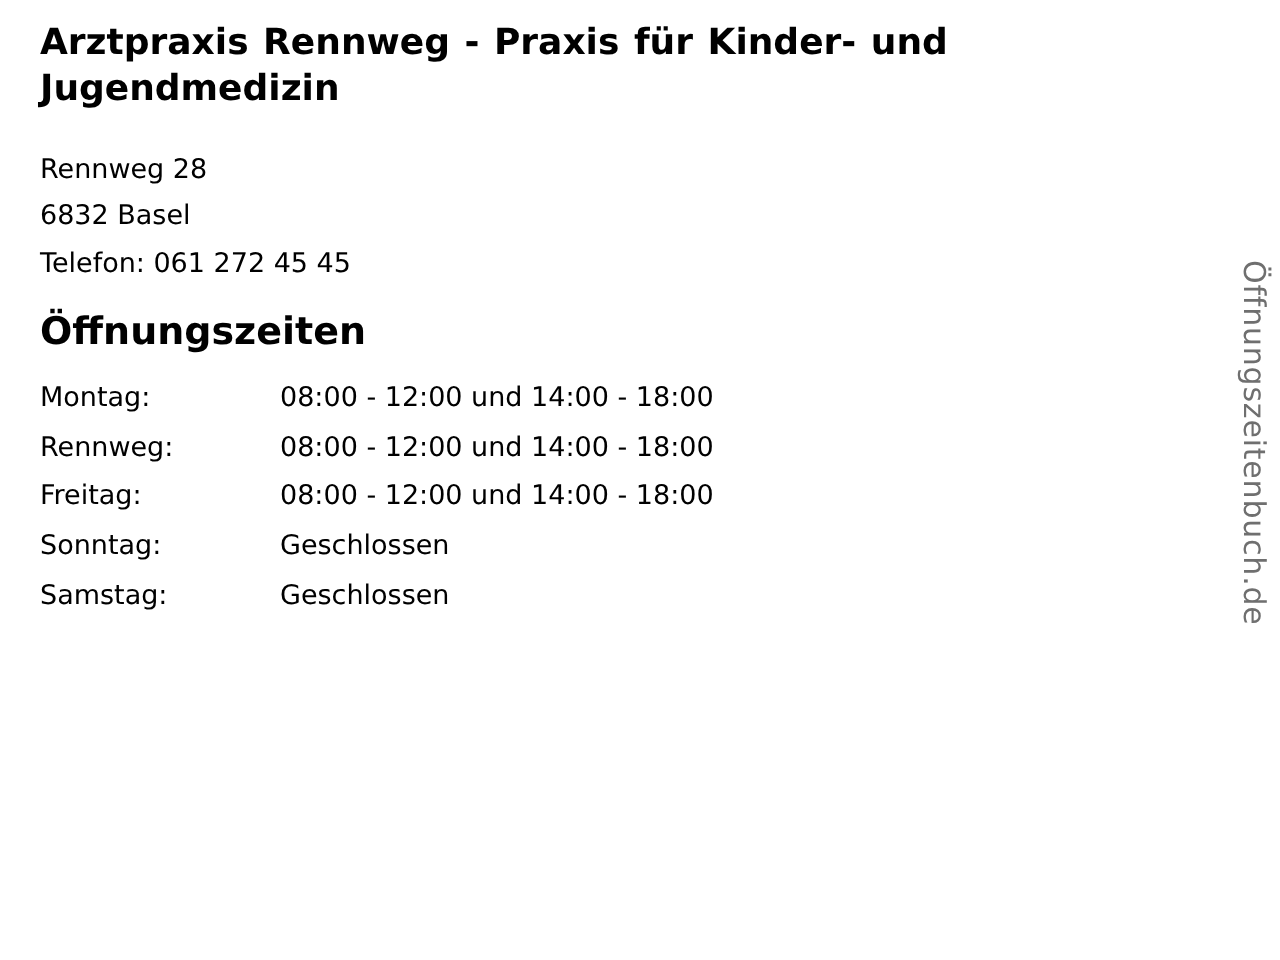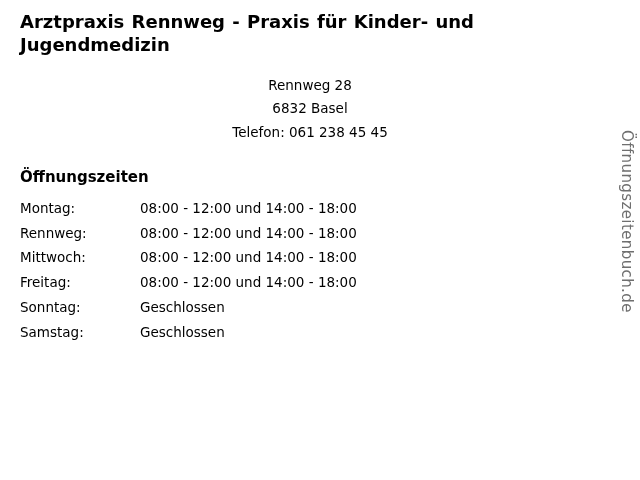--- a/index.html
+++ b/index.html
@@ -32,28 +32,27 @@
     font-size: 18px;
     font-weight: bold;
     line-height: 1.28;
     letter-spacing: 0px;
     margin: 0 0 18px 0;
     word-spacing: 1px;
   }
   .address-block {
     font-size: 13.5px;
     line-height: 1.72;
-    margin-bottom: 24px;
-    text-align: center;
+    margin-bottom: 11px;
   }
   .address-line {
     white-space: nowrap;
   }
   .subtitle {
-    font-size: 15px;
+    font-size: 19px;
     font-weight: bold;
     margin: 0 0 14px 0;
   }
   table.hours {
     border-collapse: collapse;
     font-size: 13.5px;
   }
   table.hours td {
     padding: 0 0 8px 0;
     vertical-align: top;
@@ -85,37 +84,33 @@
 
 <div class="page">
 
   <div class="content">
 
     <h1 class="title">Arztpraxis Rennweg - Praxis für Kinder- und Jugendmedizin</h1>
 
     <div class="address-block">
       <div class="address-line">Rennweg 28</div>
       <div class="address-line">6832 Basel</div>
-      <div class="address-line">Telefon: 061 238 45 45</div>
+      <div class="address-line">Telefon: 061 272 45 45</div>
     </div>
 
     <h2 class="subtitle">Öffnungszeiten</h2>
 
     <table class="hours">
       <tbody>
         <tr>
           <td class="day">Montag:</td>
           <td class="time">08:00 - 12:00 und 14:00 - 18:00</td>
         </tr>
         <tr>
           <td class="day">Rennweg:</td>
-          <td class="time">08:00 - 12:00 und 14:00 - 18:00</td>
-        </tr>
-        <tr>
-          <td class="day">Mittwoch:</td>
           <td class="time">08:00 - 12:00 und 14:00 - 18:00</td>
         </tr>
         <tr>
           <td class="day">Freitag:</td>
           <td class="time">08:00 - 12:00 und 14:00 - 18:00</td>
         </tr>
         <tr>
           <td class="day">Sonntag:</td>
           <td class="time">Geschlossen</td>
         </tr>

